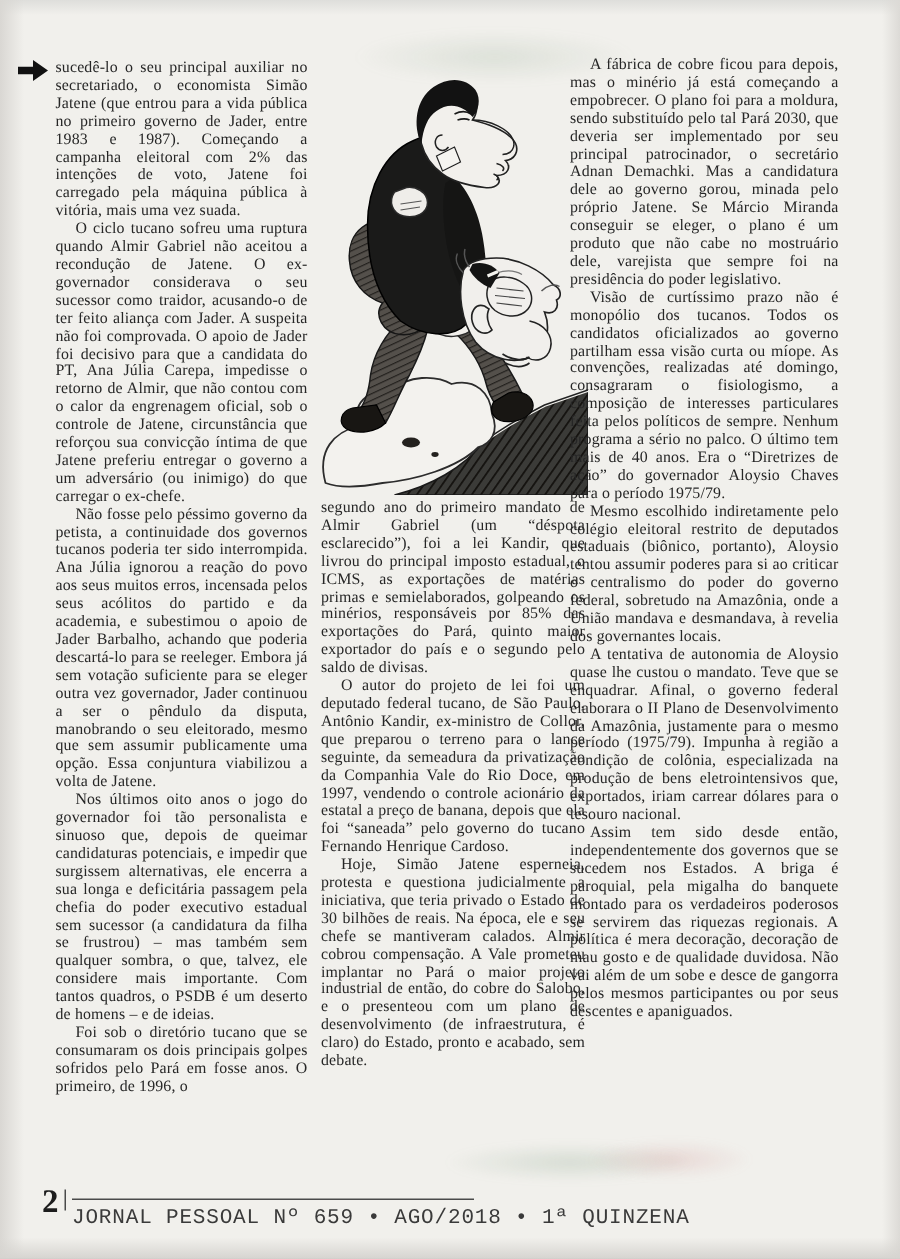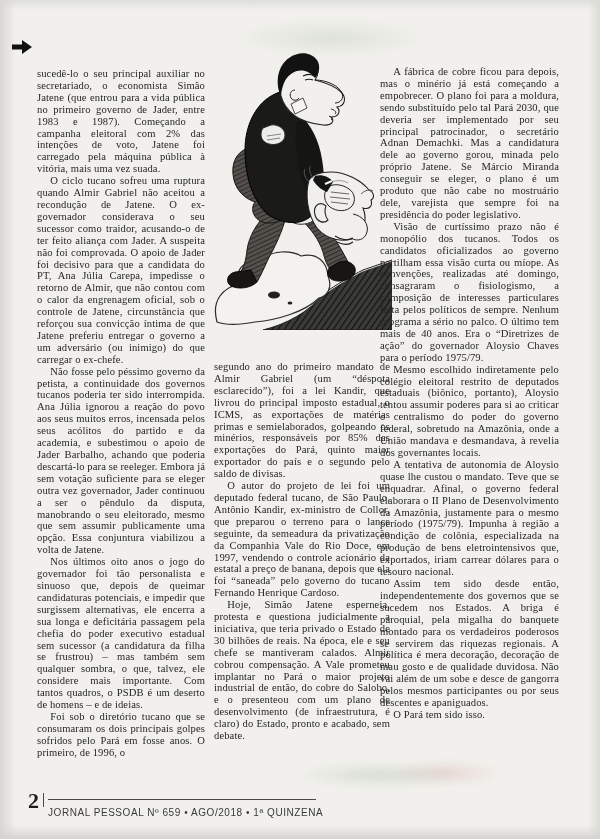--- a/index.html
+++ b/index.html
@@ -21,21 +21,20 @@
   .edge-bottom{position:absolute;left:0;bottom:0;width:600px;height:14px;
     background:linear-gradient(rgba(214,212,208,0),#d6d4d0);}
 
   .col{
     position:absolute;
     text-align:justify;
     font-size:10.6px;
     line-height:11.9px;
     letter-spacing:.1px;
     hyphens:auto;
-    margin-top:28px;
     -webkit-hyphens:auto;
   }
   .col p{margin:0;text-indent:1.25em;}
   .col p.no-indent{text-indent:0;}
   .col1{left:37px;top:40px;width:168px;}
   .col2{left:214px;top:333px;width:176px;}
   .col3{left:380px;top:38px;width:179px;}
 
   .marker-arrow{position:absolute;left:10px;top:38px;width:24px;height:18px;}
 
@@ -52,22 +51,22 @@
 
   .footer{position:absolute;left:28px;top:791px;display:flex;align-items:flex-start;}
   .footer .page-number{
     font-size:22px;font-weight:bold;line-height:20px;color:#1d1d1d;
     font-family:"Liberation Serif",serif;
   }
   .footer .tick{width:1px;height:14px;background:#4a4a4a;margin:2px 0 0 4px;}
   .footer .caption-wrap{margin-left:4px;margin-top:8px;}
   .footer .rule{height:1px;background:#4a4a4a;width:268px;margin-bottom:2px;}
   .footer .caption{
-    font-family:Liberation Sans, sans-serif;
-    font-size:10px;letter-spacing:.55px;color:#3a3a3a;white-space:nowrap;
+    font-family:Liberation Mono, monospace;
+    font-size:14px;letter-spacing:.55px;color:#3a3a3a;white-space:nowrap;
   }
 </style>
 </head>
 <body>
 
 <div class="page">
 
   <div class="edge-top"></div>
   <div class="edge-left"></div>
   <div class="edge-right"></div>
@@ -181,21 +180,20 @@
     <p>O autor do projeto de lei foi um deputado federal tucano, de São Paulo, Antônio Kandir, ex-ministro de Collor, que preparou o terreno para o lance seguinte, da semeadura da privatização da Companhia Vale do Rio Doce, em 1997, vendendo o controle acionário da estatal a preço de banana, depois que ela foi “saneada” pelo governo do tucano Fernando Henrique Cardoso.</p>
     <p>Hoje, Simão Jatene esperneia, protesta e questiona judicialmente a iniciativa, que teria privado o Estado de 30 bilhões de reais. Na época, ele e seu chefe se mantiveram calados. Almir cobrou compensação. A Vale prometeu implantar no Pará o maior projeto industrial de então, do cobre do Salobo, e o presenteou com um plano de desenvolvimento (de infraestrutura, é claro) do Estado, pronto e acabado, sem debate.</p>
   </div>
 
   <div class="col col3">
     <p>A fábrica de cobre ficou para depois, mas o minério já está começando a empobrecer. O plano foi para a moldura, sendo substituído pelo tal Pará 2030, que deveria ser implementado por seu principal patrocinador, o secretário Adnan Demachki. Mas a candidatura dele ao governo gorou, minada pelo próprio Jatene. Se Márcio Miranda conseguir se eleger, o plano é um produto que não cabe no mostruário dele, varejista que sempre foi na presidência do poder legislativo.</p>
     <p>Visão de curtíssimo prazo não é monopólio dos tucanos. Todos os candidatos oficializados ao governo partilham essa visão curta ou míope. As convenções, realizadas até domingo, consagraram o fisiologismo, a composição de interesses particulares feita pelos políticos de sempre. Nenhum programa a sério no palco. O último tem mais de 40 anos. Era o “Diretrizes de ação” do governador Aloysio Chaves para o período 1975/79.</p>
     <p>Mesmo escolhido indiretamente pelo colégio eleitoral restrito de deputados estaduais (biônico, portanto), Aloysio tentou assumir poderes para si ao criticar o centralismo do poder do governo federal, sobretudo na Amazônia, onde a União mandava e desmandava, à revelia dos governantes locais.</p>
     <p>A tentativa de autonomia de Aloysio quase lhe custou o mandato. Teve que se enquadrar. Afinal, o governo federal elaborara o II Plano de Desenvolvimento da Amazônia, justamente para o mesmo período (1975/79). Impunha à região a condição de colônia, especializada na produção de bens eletrointensivos que, exportados, iriam carrear dólares para o tesouro nacional.</p>
     <p>Assim tem sido desde então, independentemente dos governos que se sucedem nos Estados. A briga é paroquial, pela migalha do banquete montado para os verdadeiros poderosos se servirem das riquezas regionais. A política é mera decoração, decoração de mau gosto e de qualidade duvidosa. Não vai além de um sobe e desce de gangorra pelos mesmos participantes ou por seus descentes e apaniguados.</p>
-    <p>O Pará tem sido isso.</p>
   </div>
 
   <div class="footer">
     <span class="page-number">2</span>
     <span class="tick"></span>
     <span class="caption-wrap">
       <span class="rule" style="display:block"></span>
       <span class="caption">JORNAL PESSOAL Nº 659 • AGO/2018 • 1ª QUINZENA</span>
     </span>
   </div>

